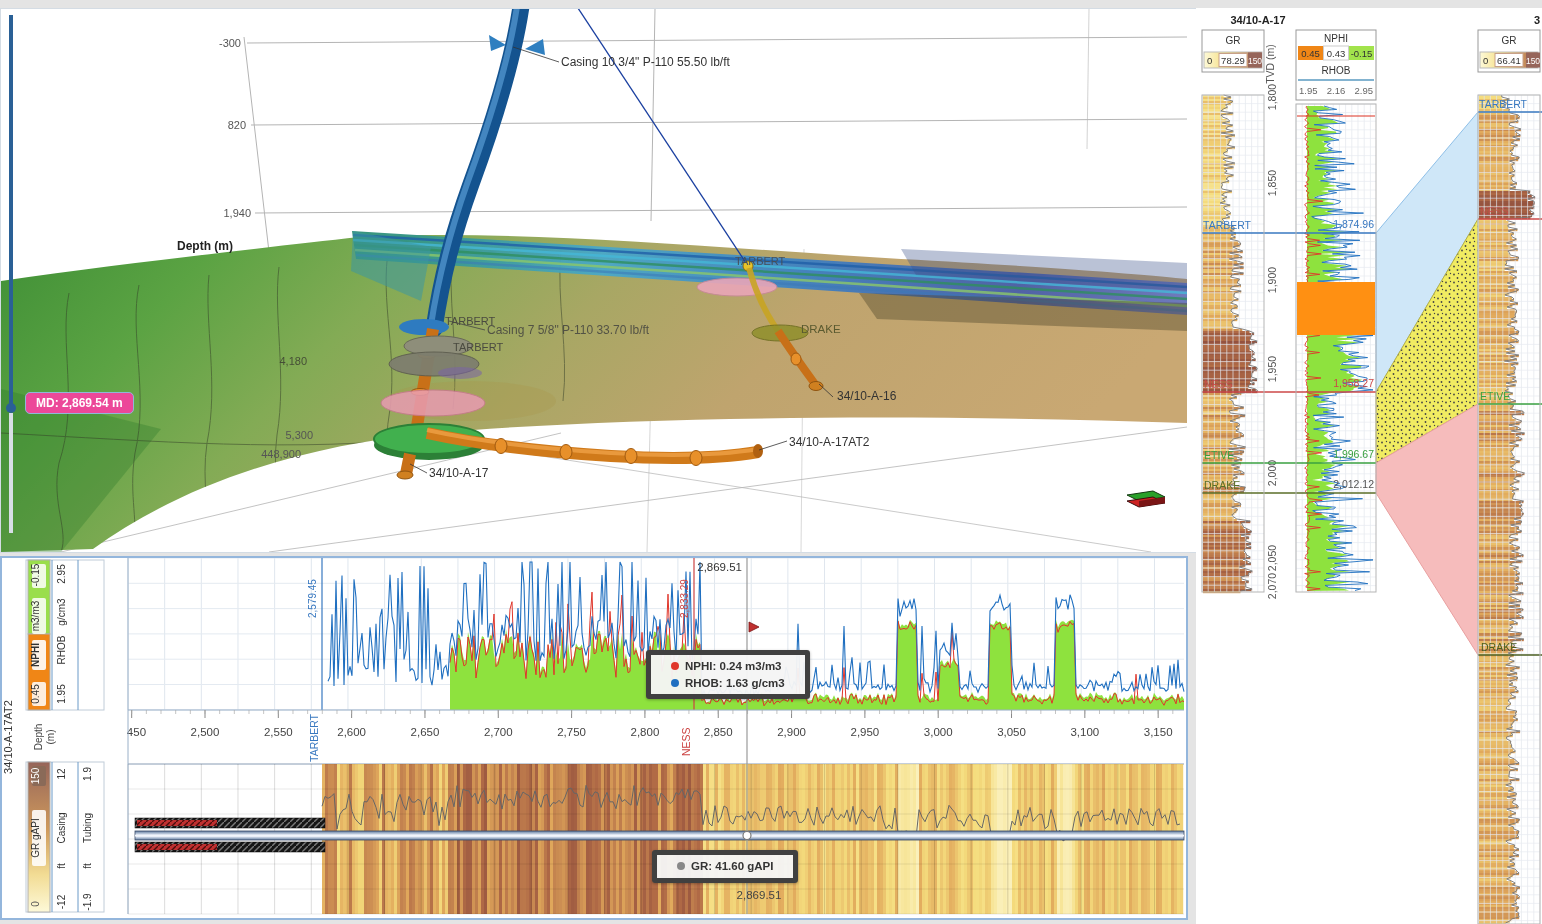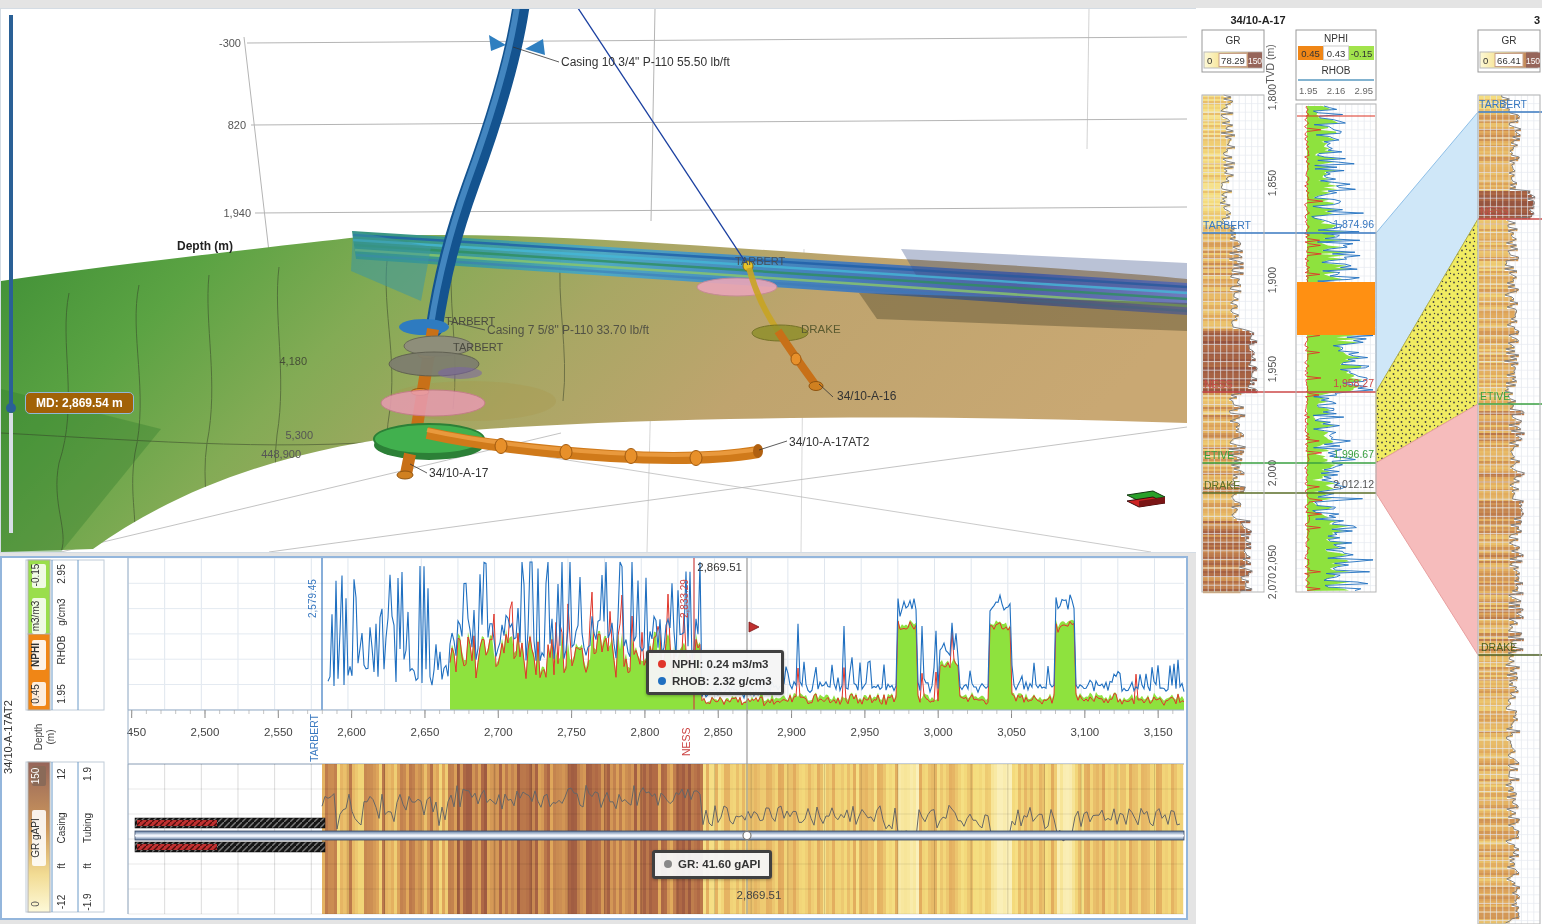--- a/index.html
+++ b/index.html
@@ -4,25 +4,25 @@
 <style>
   *{margin:0;padding:0;box-sizing:border-box}
   html,body{width:1542px;height:924px;background:#e4e4e4;font-family:"Liberation Sans",sans-serif;overflow:hidden}
   .page{position:relative;width:1542px;height:924px}
   .panel{position:absolute;background:#fff}
   #p3d{left:0;top:8px;width:1404px;height:545px;border:1px solid #d4dce4}
   #pbot{left:0;top:556px;width:1188px;height:364px;border:2px solid #94b6dc}
   #pcorr{left:1196px;top:8px;width:346px;height:916px}
   svg{position:absolute;left:0;top:0;display:block}
   text{font-family:"Liberation Sans",sans-serif}
-  .tooltip{position:absolute;background:rgba(245,245,245,.96);border:3px solid #404040;border-radius:3px;
-    padding:3px 9px;font-size:11.5px;font-weight:bold;color:#333;box-shadow:0 1px 3px rgba(0,0,0,.3);
+  .tooltip{position:absolute;background:rgba(245,245,245,.96);border:5px solid #404040;border-radius:3px;
+    padding:3px 20px;font-size:11.5px;font-weight:bold;color:#333;box-shadow:0 1px 3px rgba(0,0,0,.3);
     white-space:nowrap;line-height:1.45}
   .dot{display:inline-block;width:8px;height:8px;border-radius:50%;margin-right:6px}
-  #mdbadge{position:absolute;left:24px;top:383px;background:#a16207;border:1px solid #8fb8d8;border-radius:5px;
+  #mdbadge{position:absolute;left:24px;top:383px;background:#ec4899;border:1px solid #8fb8d8;border-radius:5px;
     color:#fff;font-weight:bold;font-size:12px;padding:3px 10px;z-index:5}
 </style>
 </head>
 <body>
 
 <div class="page">
 
   <div class="panel" id="p3d">
     <svg viewBox="0 0 1186 543" width="1186" height="543">
       <defs>
@@ -726,21 +726,21 @@
         <text x="89" y="216" transform="rotate(-90 89 216)" text-anchor="middle">1.9</text>
         <text x="89" y="270" transform="rotate(-90 89 270)" text-anchor="middle">Tubing</text>
         <text x="89" y="308" transform="rotate(-90 89 308)" text-anchor="middle">ft</text>
         <text x="89" y="344" transform="rotate(-90 89 344)" text-anchor="middle">-1.9</text>
         <text x="10" y="179" transform="rotate(-90 10 179)" text-anchor="middle" font-size="11" fill="#333">34/10-A-17AT2</text>
         <line x1="126" y1="0" x2="126" y2="356" stroke="#9ab0c8"></line>
       </g>
     </svg>
     <div class="tooltip" style="left:644px;top:92px">
       <div><span class="dot" style="background:#e0362b"></span><span>NPHI: 0.24 m3/m3</span></div>
-      <div><span class="dot" style="background:#1f6fc0"></span><span>RHOB: 2.32 g/cm3</span></div>
+      <div><span class="dot" style="background:#1f6fc0"></span><span>RHOB: 1.63 g/cm3</span></div>
     </div>
     <div class="tooltip" style="left:650px;top:292px">
       <div><span class="dot" style="background:#888"></span><span>GR: 41.60 gAPI</span></div>
     </div>
   </div>
 
   <div class="panel" id="pcorr">
     <svg viewBox="0 0 346 916" width="346" height="916">
       <defs>
         <linearGradient id="grH" x1="0" y1="0" x2="1" y2="0">

